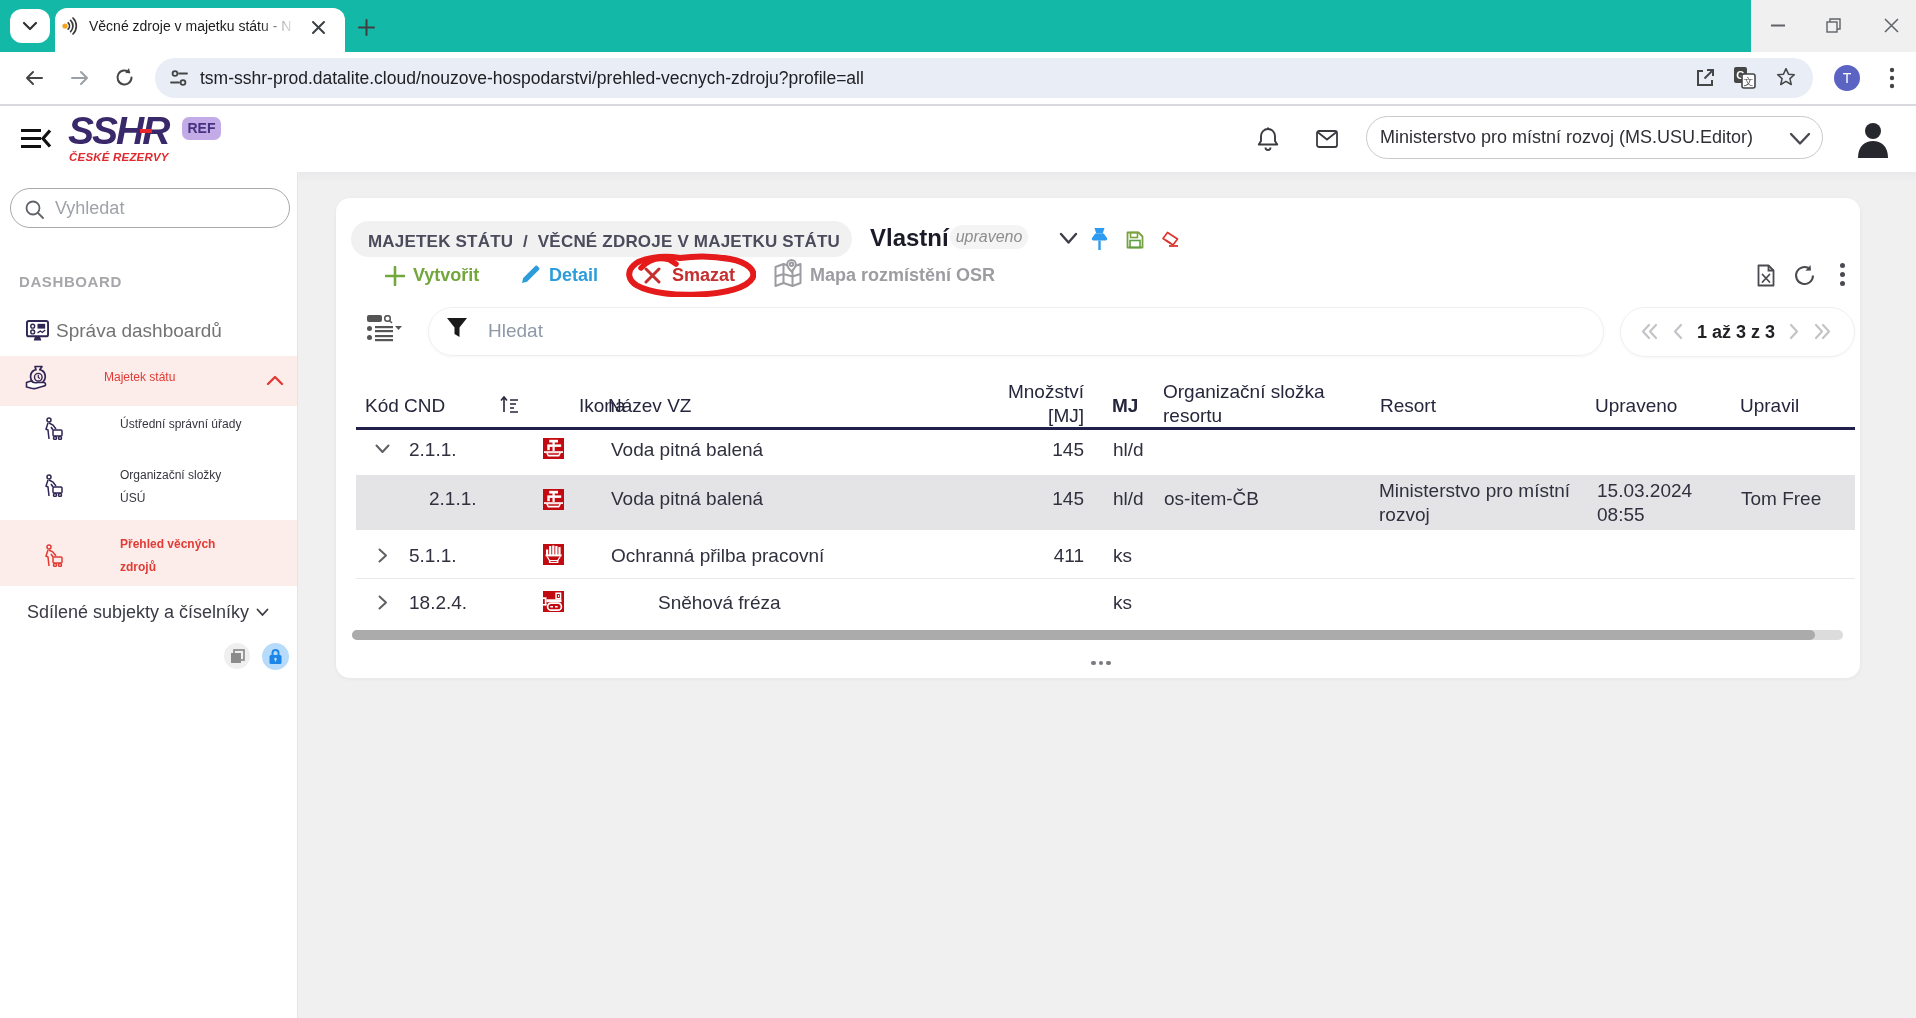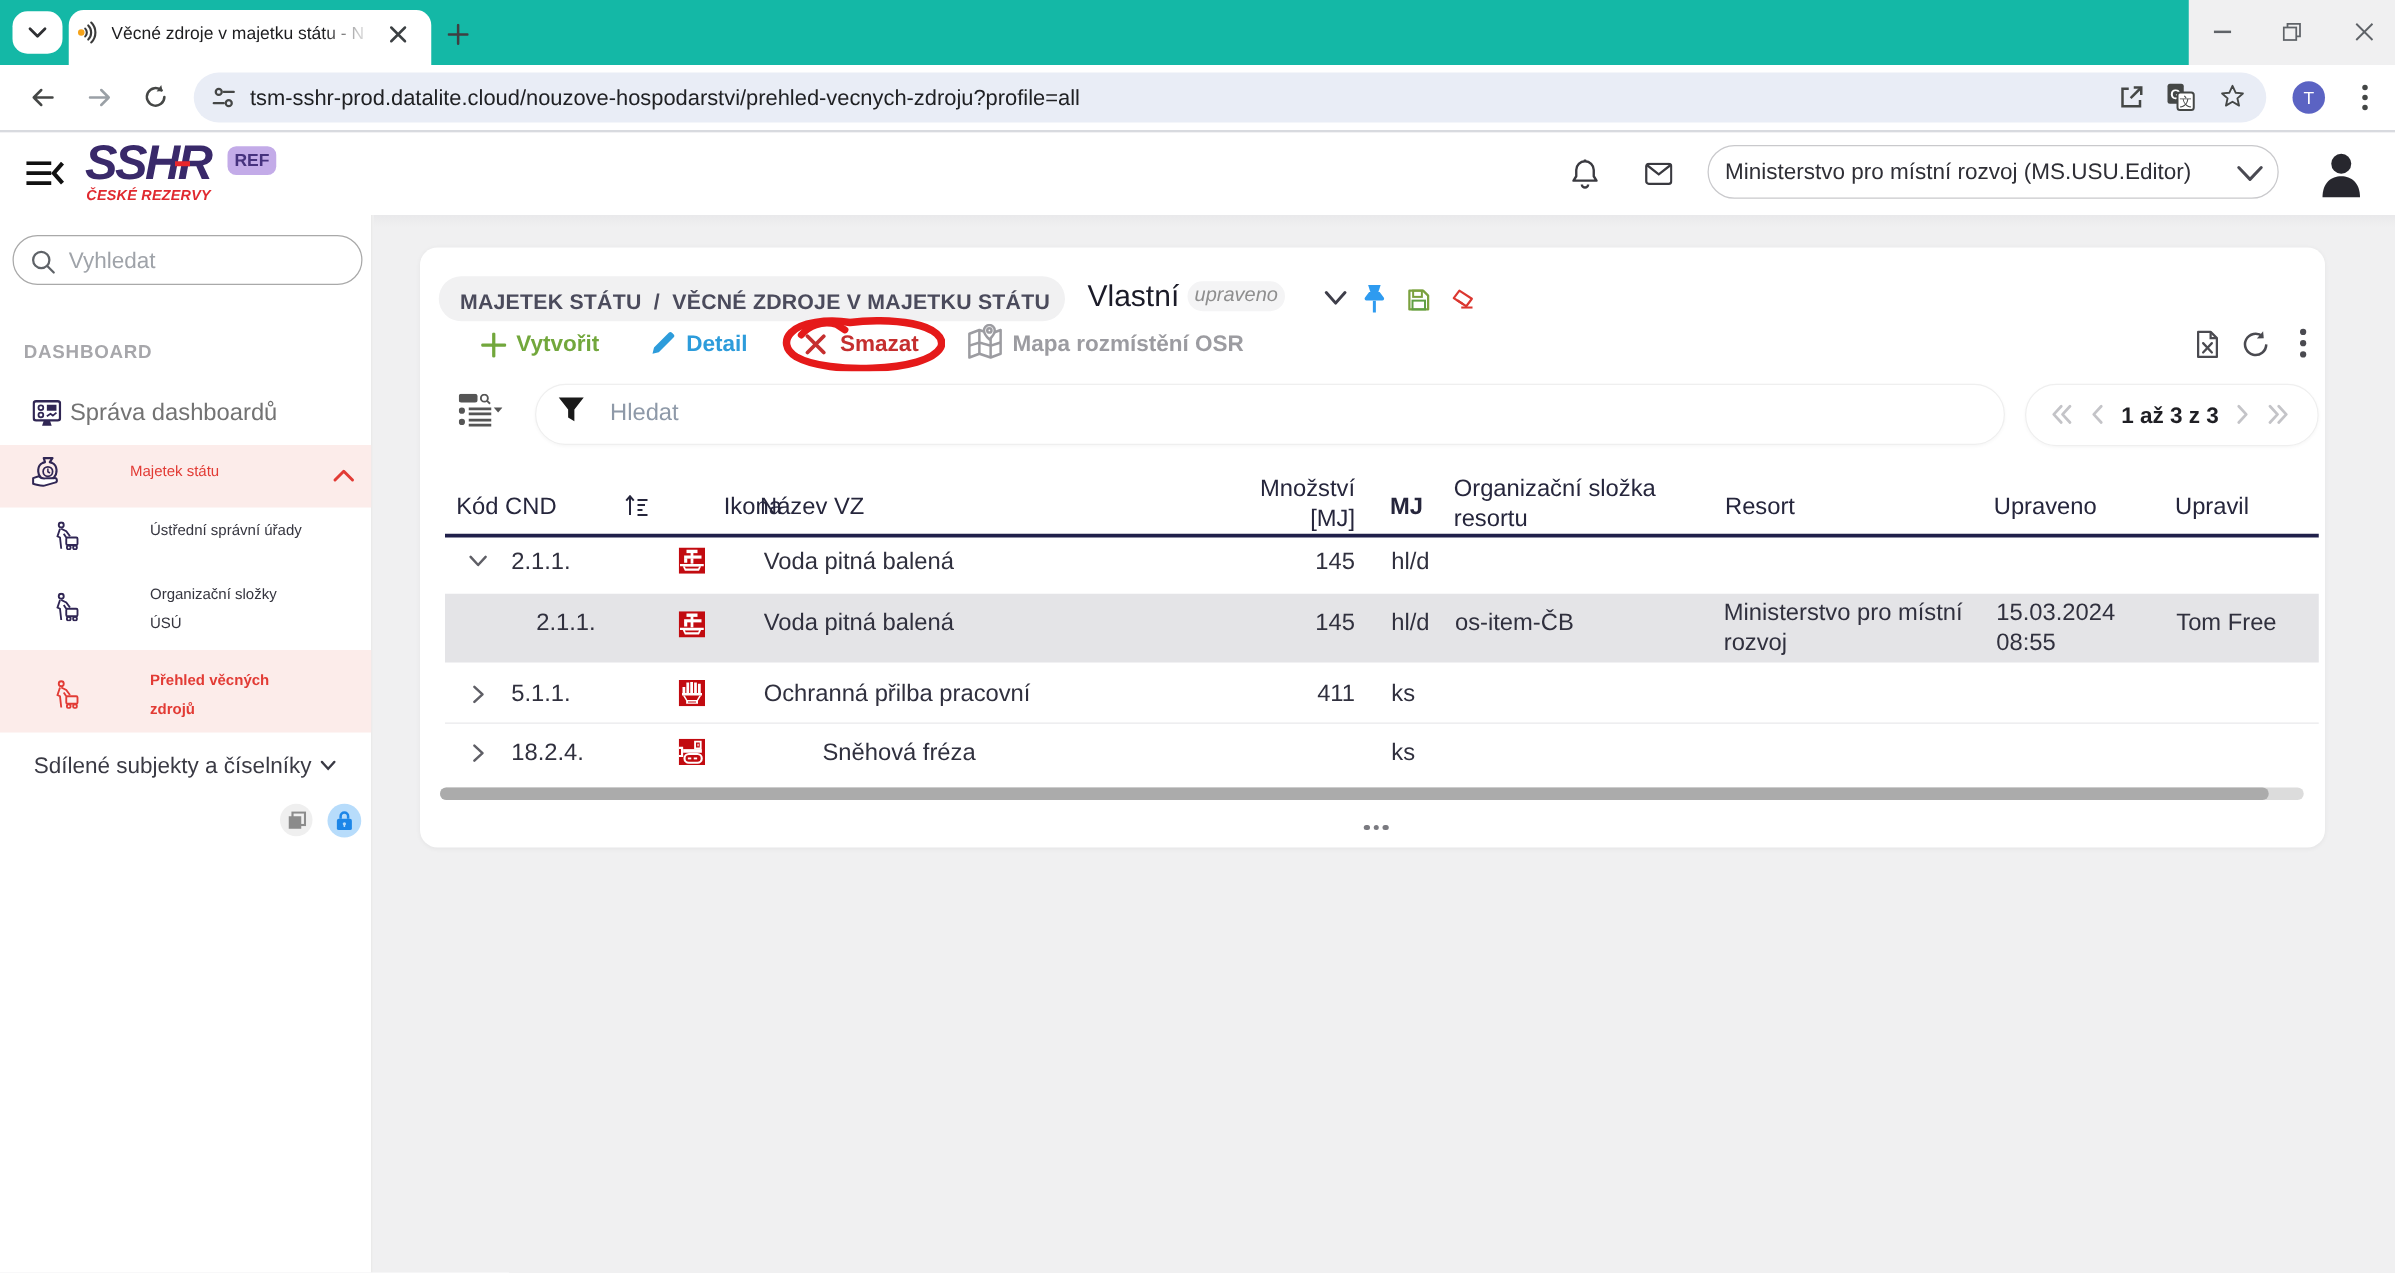--- a/index.html
+++ b/index.html
@@ -25,21 +25,21 @@
 #sidebar { position:absolute; left:0; top:172px; width:298px; height:846px; background:#fff; border-right:1px solid #E4E4E4; }
 #sbsearch { position:absolute; left:10px; top:16px; width:280px; height:40px; border:1px solid #A9A9A9; border-radius:21px; }
 #sbsearch span { position:absolute; left:44px; top:9px; font-size:18px; color:#9FA3A9; }
 .sblabel { position:absolute; left:19px; top:101px; font-size:15px; font-weight:bold; color:#A7A7AB; letter-spacing:0.6px; }
 .navtext { font-size:12px; color:#35353F;margin-left:48px; }
 .navred { color:#E23B35; }
 .pinkbg { background:#FCECEA; }
 
 #card { position:absolute; left:336px; top:198px; width:1524px; height:480px; background:#fff; border-radius:14px; box-shadow:0 1px 4px rgba(0,0,0,0.05); }
 #crumbpill { position:absolute; left:15px; top:23px; width:501px; height:36px; background:#F1F1F2; border-radius:21px; font-size:17px; font-weight:bold; color:#4B4B5C; line-height:41px; padding-left:17px; letter-spacing:0.2px; white-space:nowrap; }
-#vlastni { position:absolute; left:534px; top:26px; font-size:24px; font-weight:400; color:#1B1B28; }
+#vlastni { position:absolute; left:534px; top:26px; font-size:24px; font-weight:700; color:#1B1B28; }
 #upraveno { position:absolute; left:614px; top:27px; width:78px; height:24px; background:#F4F4F5; border-radius:12px; font-size:16px; font-style:italic; color:#8E8E8E; text-align:center; line-height:24px; }
 .actlbl { font-weight:bold; font-size:18px; }
 .th { position:absolute; font-size:19px; color:#26263C; }
 .td { position:absolute; font-size:19px; color:#30303E; }
 #hdrline { position:absolute; left:20px; top:229px; width:1499px; height:2.5px; background:#20204A; }
 .rowsep { position:absolute; left:20px; width:1499px; height:1px; background:#E9E9EB; }
 #grayrow { position:absolute; left:20px; top:277px; width:1499px; height:55px; background:#E4E4E7; }
 #scrolltrack { position:absolute; left:16px; top:432px; width:1491px; height:10px; border-radius:5px; background:#DCDCDC; }
 #scrollthumb { position:absolute; left:0; top:0; width:1463px; height:10px; border-radius:5px; background:#ABABAB; }
 .icn20 { width:21px; height:21px; }

